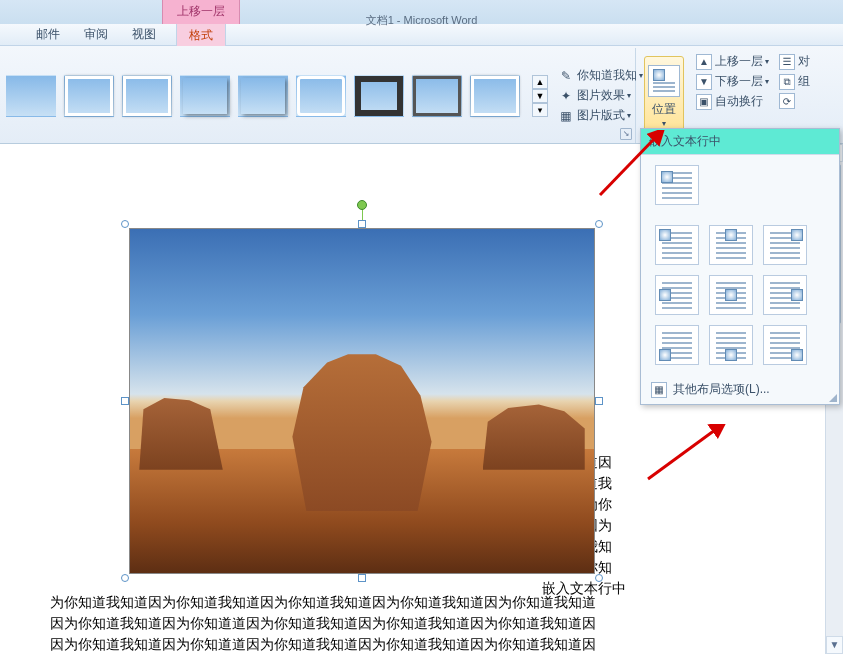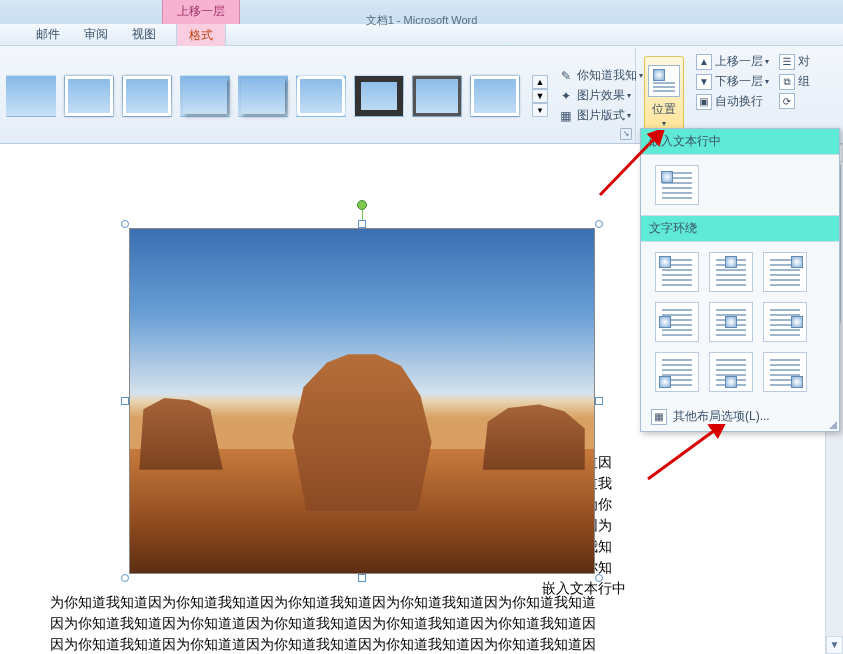--- a/index.html
+++ b/index.html
@@ -263,21 +263,20 @@
 </div>
 
 <div class="pos-panel">
   <div class="pos-section-hdr">嵌入文本行中</div>
   <div class="pos-grid">
     <div class="pos-item">
       <div class="lines"></div>
         <div class="dot" style="left:5px;top:5px"></div>
     </div>
   </div>
-  <div class="pos-section-hdr">文字环绕</div>
   <div class="pos-grid">
     <div class="pos-item">
         <div class="lines"></div>
         <div class="dot" style="left:3px;top:3px"></div>
       </div>
     <div class="pos-item">
         <div class="lines"></div>
         <div class="dot" style="left:15px;top:3px"></div>
       </div>
     <div class="pos-item">

